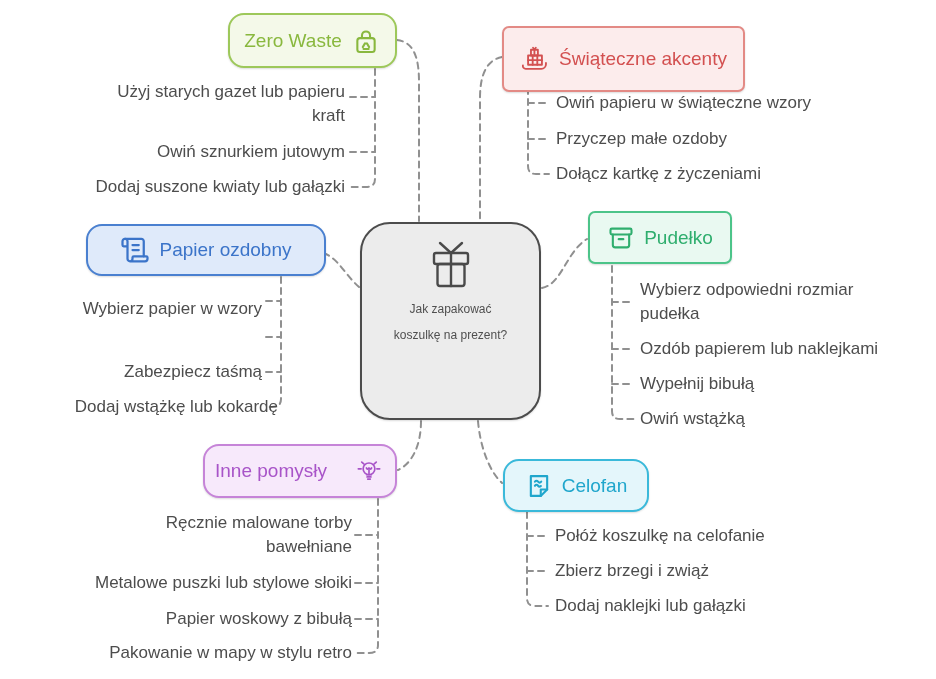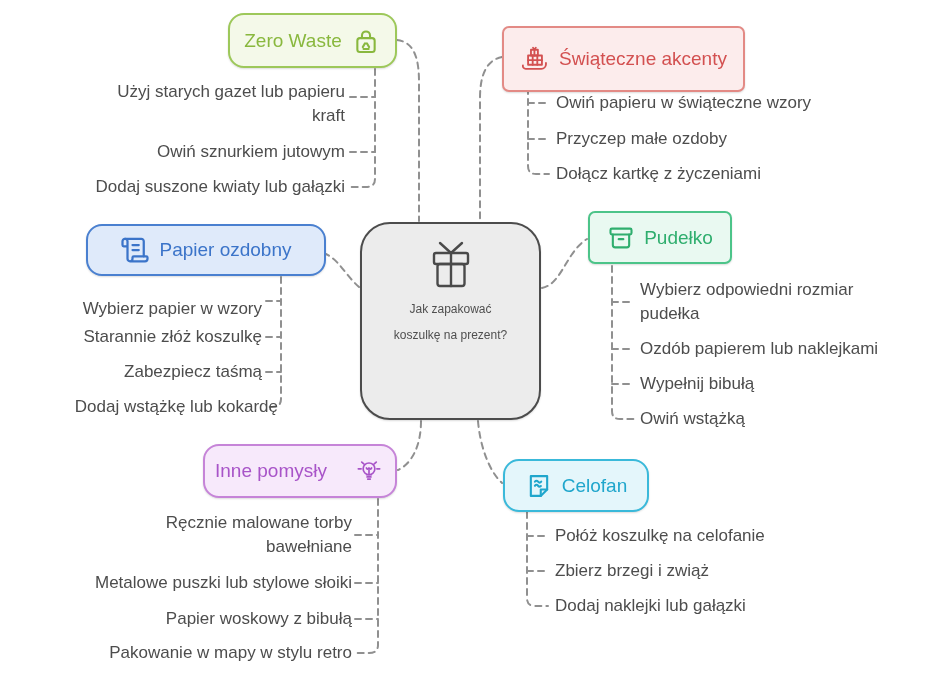--- a/index.html
+++ b/index.html
@@ -158,21 +158,20 @@
 
   <div class="item ir wrap" style="top:80px;right:591px;max-width:265px;">Użyj starych gazet lub papieru kraft</div>
   <div class="item ir" style="top:140px;right:591px;">Owiń sznurkiem jutowym</div>
   <div class="item ir" style="top:175px;right:591px;">Dodaj suszone kwiaty lub gałązki</div>
 
   <div class="item il" style="top:91px;left:556px;">Owiń papieru w świąteczne wzory</div>
   <div class="item il" style="top:127px;left:556px;">Przyczep małe ozdoby</div>
   <div class="item il" style="top:162px;left:556px;">Dołącz kartkę z życzeniami</div>
 
   <div class="item ir" style="top:289px;right:674px;margin-top:8px;">Wybierz papier w wzory</div>
-  <div class="item ir" style="top:325px;right:674px;">Starannie złóż koszulkę</div>
   <div class="item ir" style="top:360px;right:674px;">Zabezpiecz taśmą</div>
   <div class="item ir" style="top:395px;right:658px;">Dodaj wstążkę lub kokardę</div>
 
   <div class="item il wrap" style="top:278px;left:640px;max-width:255px;">Wybierz odpowiedni rozmiar pudełka</div>
   <div class="item il" style="top:337px;left:640px;">Ozdób papierem lub naklejkami</div>
   <div class="item il" style="top:372px;left:640px;">Wypełnij bibułą</div>
   <div class="item il" style="top:407px;left:640px;">Owiń wstążką</div>
 
   <div class="item ir wrap" style="top:511px;right:584px;max-width:255px;text-align:right;">Ręcznie malowane torby bawełniane</div>
   <div class="item ir" style="top:571px;right:584px;">Metalowe puszki lub stylowe słoiki</div>

